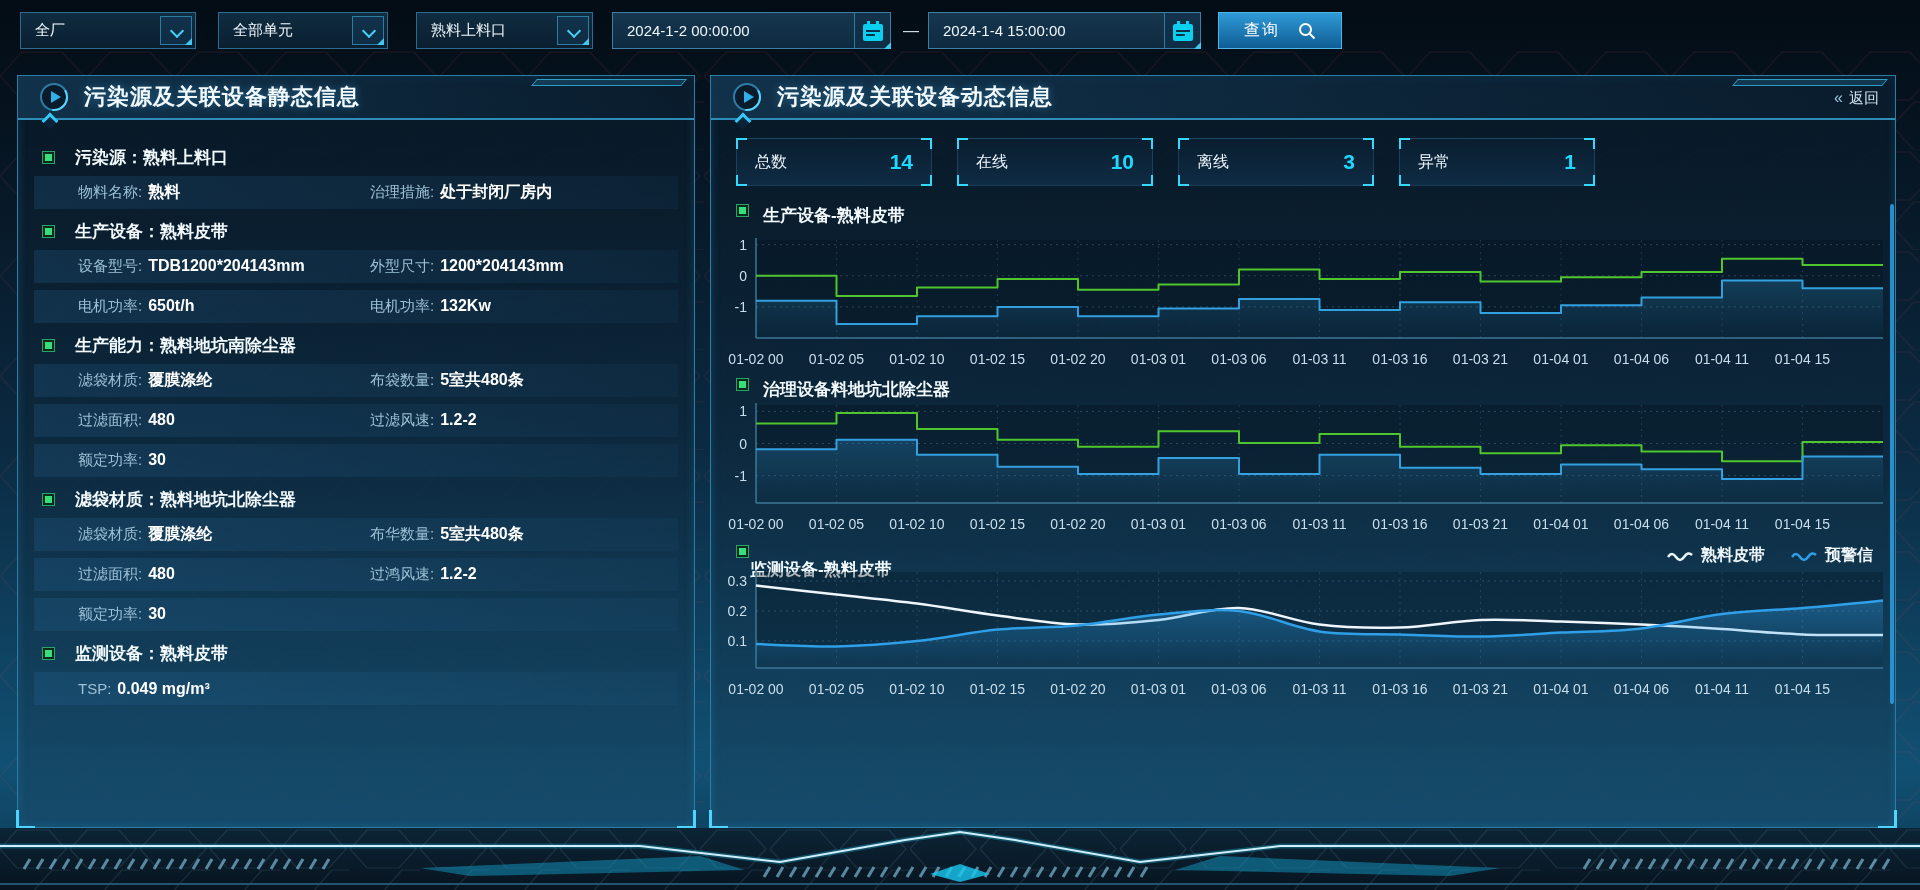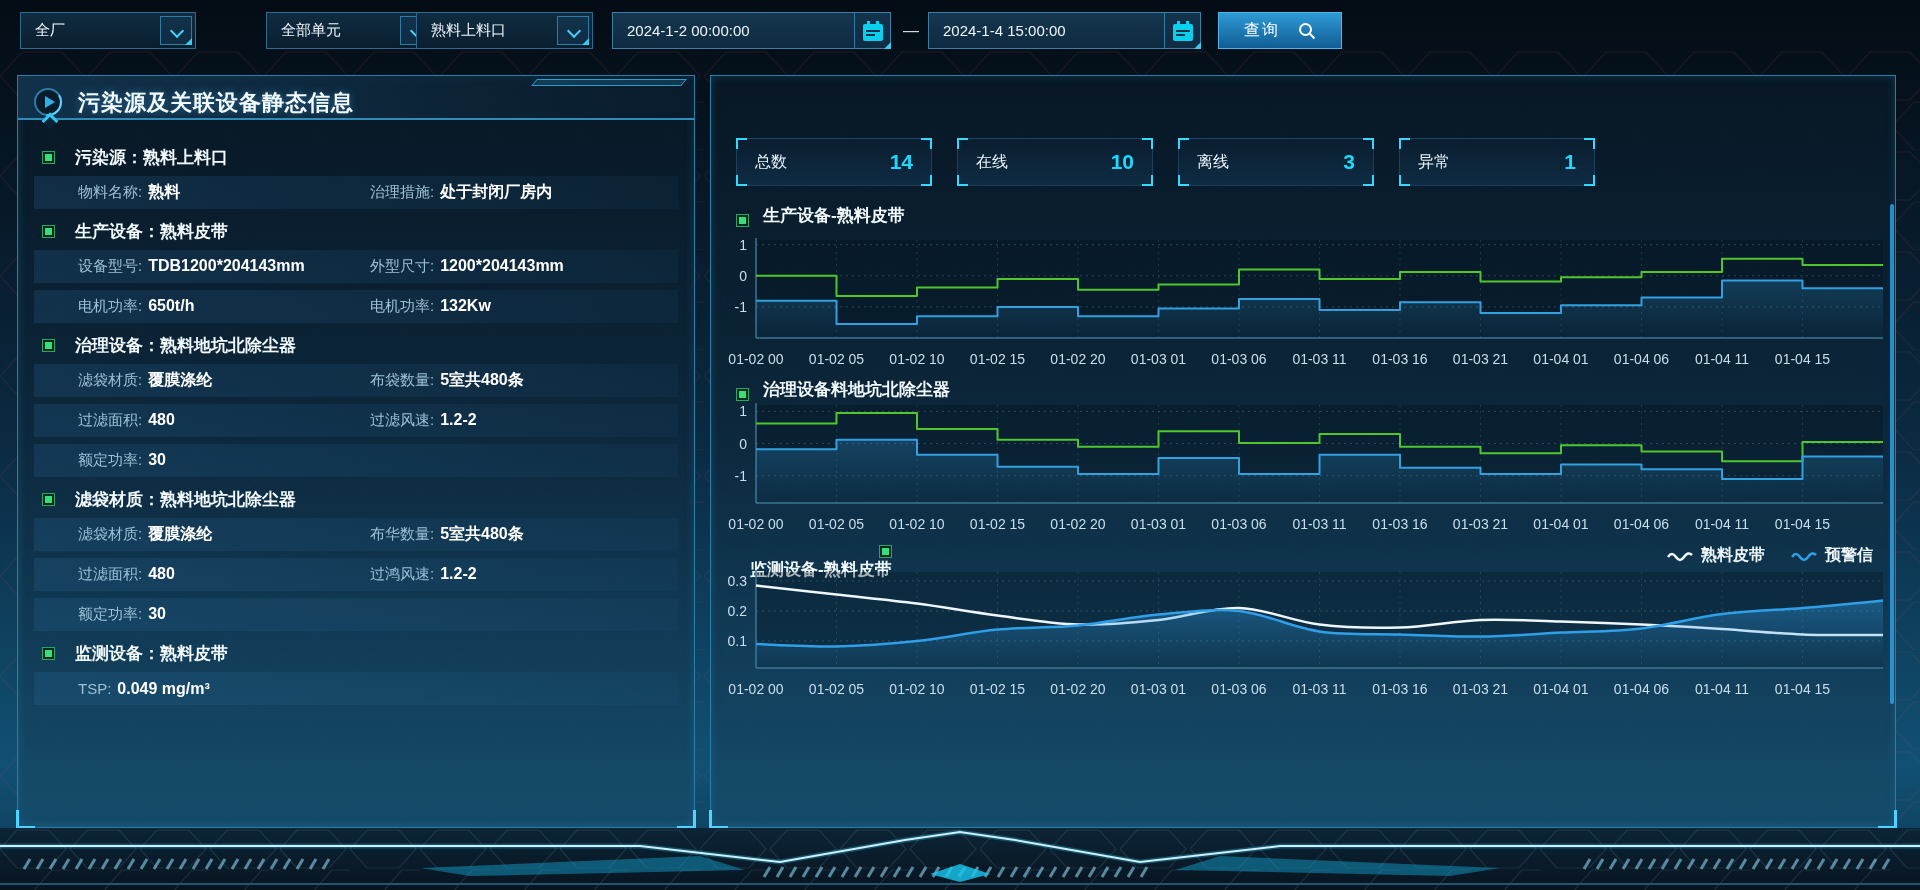--- a/index.html
+++ b/index.html
@@ -20,21 +20,21 @@
     background:linear-gradient(180deg,#102c40,#0a1f30);
     border:1px solid #2c6a8f; color:#eef6fb; font-size:15px;
   }
   .tb-box .txt { padding:0 14px; flex:1; white-space:nowrap; }
   .chev-box { width:32px; height:29px; margin-right:3px; border:1px solid #2d7ca3;
     background:rgba(20,60,90,.45); position:relative; flex:none; }
   .chev-box::before { content:""; position:absolute; left:11px; top:9px; width:8px; height:8px;
     border-right:2px solid #45d3f7; border-bottom:2px solid #45d3f7; transform:rotate(45deg); }
   .chev-box::after { content:""; position:absolute; right:-1px; bottom:-1px; width:0; height:0;
     border-left:7px solid transparent; border-bottom:7px solid #3fc9ef; }
-  .sel1{ left:20px; width:176px; } .sel2{ left:218px; width:170px;margin-left:48px; } .sel3{ left:416px; width:177px; }
+  .sel1{ left:20px; width:176px; } .sel2{ left:218px; width:170px; } .sel3{ left:416px; width:177px; }
   .date1{ left:612px; width:279px; border-color:#3d7ea5; background:linear-gradient(180deg,#16374f,#0e2a40); }
   .date2{ left:928px; width:273px; border-color:#3d7ea5; background:linear-gradient(180deg,#16374f,#0e2a40); }
   .cal-box { width:36px; height:35px; border-left:1px solid #2d7ca3; display:flex; align-items:center;
     justify-content:center; background:rgba(16,48,72,.5); position:relative; flex:none; }
   .cal-box::after { content:""; position:absolute; right:-1px; bottom:-1px; width:0; height:0;
     border-left:7px solid transparent; border-bottom:7px solid #3fc9ef; }
   .range-dash { position:absolute; left:897px; top:12px; width:28px; height:37px; display:flex;
     align-items:center; justify-content:center; color:#cfe3ee; font-size:16px; }
   .btn-query { position:absolute; left:1218px; top:12px; width:124px; height:37px; cursor:pointer;
     display:flex; align-items:center; justify-content:center; gap:18px;
@@ -43,23 +43,23 @@
 
   
   .panel { position:absolute; top:75px; height:753px;
     background:linear-gradient(180deg,rgba(8,24,38,.92) 0%,rgba(12,38,58,.88) 45%,rgba(22,76,108,.82) 100%);
     border:1px solid #2a7fa8; box-shadow:0 0 10px rgba(40,150,200,.25) inset; }
   .panel::before, .panel::after { content:""; position:absolute; bottom:-2px; width:16px; height:16px; }
   .panel::before { left:-2px; border-left:3px solid #4fd4ff; border-bottom:3px solid #4fd4ff; }
   .panel::after  { right:-2px; border-right:3px solid #4fd4ff; border-bottom:3px solid #4fd4ff; }
   .panel-left { left:17px; width:678px; }
   .panel-right { left:710px; width:1186px; }
-  .panel-header { position:relative; height:44px; display:flex; align-items:flex-end;
+  .panel-header { position:relative; height:44px; display:flex; align-items:center;
     background:linear-gradient(90deg,rgba(18,52,78,.9),rgba(10,30,48,.55));
-    border-bottom:2px solid #2f8cb8; }
+    border-bottom:2px solid #2f8cb8;padding-left:6px; }
   .panel-header .notch { position:absolute; top:3px; right:10px; width:150px; height:7px;
     background:rgba(40,120,160,.30); border:1px solid #2e9cc9; transform:skewX(-40deg); }
   .panel-header .chev-up { position:absolute; left:26px; bottom:-9px; width:12px; height:12px;
     border-left:3px solid #35c8f5; border-top:3px solid #35c8f5; transform:rotate(45deg);
     background:rgba(10,36,56,.9); }
   .panel-title { font-size:22px; font-weight:bold; letter-spacing:1px; color:#f2fafe; margin-left:14px;
     text-shadow:0 0 8px rgba(80,190,255,.45); }
   .play-wrap { margin-left:14px; flex:none; display:flex; }
   .back-btn { position:absolute; right:16px; top:0; height:44px; display:flex; align-items:center;
     gap:6px; color:#cfe3ee; font-size:15px; cursor:pointer; }
@@ -86,21 +86,21 @@
     padding:0 18px; background:linear-gradient(180deg,rgba(10,30,48,.92),rgba(17,52,80,.65));
     border:1px solid rgba(60,140,190,.28); }
   .stat-card .s-lbl { font-size:16px; color:#e8f3fa; }
   .stat-card .s-val { margin-left:auto; font-size:21px; font-weight:bold; color:#1fd8ff; }
   .stat-card .cor { position:absolute; width:11px; height:11px; }
   .cor.tl { left:-1px; top:-1px; border-left:2px solid #35d8ff; border-top:2px solid #35d8ff; }
   .cor.tr { right:-1px; top:-1px; border-right:2px solid #35d8ff; border-top:2px solid #35d8ff; }
   .cor.bl { left:-1px; bottom:-1px; border-left:2px solid #35d8ff; border-bottom:2px solid #35d8ff; }
   .cor.br { right:-1px; bottom:-1px; border-right:2px solid #35d8ff; border-bottom:2px solid #35d8ff; }
 
-  .chart-title { position:absolute; left:25px; display:flex; align-items:flex-end; }
+  .chart-title { position:absolute; left:25px; display:flex; align-items:flex-start; }
   .chart-title .c-txt { margin-left:14px; font-size:17px; font-weight:bold; color:#f2fafe; }
   .ct0 { top:128px; } .ct1 { top:302px; } .ct2 { top:469px;flex-direction:column; }
   .chart-mount { position:absolute; left:0; width:1186px; }
   .cm0 { top:152px; height:140px; } .cm1 { top:317px; height:140px; } .cm2 { top:484px; height:138px; }
   svg text { font-family:"Liberation Sans", sans-serif; }
   .legend { position:absolute; right:22px; top:469px; display:flex; gap:26px; align-items:center; }
   .legend-item { display:flex; align-items:center; gap:8px; }
   .legend-item .l-txt { font-size:16px; font-weight:bold; color:#eef6fa; }
   .scroll-thumb { position:absolute; right:1px; top:128px; width:4px; height:500px;
     background:#2f9fe0; border-radius:2px; opacity:.85; }
@@ -227,21 +227,21 @@
           </span>
           <span class="fld c2">
             <span class="lbl">电机功率:</span>
             <span class="val">132Kw</span>
           </span>
         </div>
         <div class="row-section">
           <span class="bullet">
             <i></i>
           </span>
-          <span class="s-txt">治理设备：熟料地坑北除尘器</span>
+          <span class="s-txt">生产能力：熟料地坑南除尘器</span>
         </div>
         <div class="row-fields">
           <span class="fld c1">
             <span class="lbl">滤袋材质:</span>
             <span class="val">覆膜涤纶</span>
           </span>
           <span class="fld c2">
             <span class="lbl">布袋数量:</span>
             <span class="val">5室共480条</span>
           </span>
@@ -303,20 +303,36 @@
         <div class="row-fields">
           <span class="fld c1">
             <span class="lbl">TSP:</span>
             <span class="val">0.049 mg/m³</span>
           </span>
         </div>
       </div>
   </div>
 
   <div class="panel panel-right">
+    <div class="panel-header">
+      <span class="play-wrap">
+        <svg width="32" height="32" viewBox="0 0 32 32">
+          <circle cx="16" cy="16" r="13" fill="#081c2c" stroke="#2e7ca6" stroke-width="2"></circle>
+          <circle cx="16" cy="16" r="13" fill="none" stroke="#59d7ff" stroke-width="2" stroke-dasharray="30 52" stroke-dashoffset="8"></circle>
+          <path d="M13 10 L23 16 L13 22 Z" fill="#2fb0e8"></path>
+        </svg>
+      </span>
+      <span class="panel-title">污染源及关联设备动态信息</span>
+      <span class="notch"></span>
+      <span class="chev-up"></span>
+      <span class="back-btn">
+        <span class="dbl">«</span>
+        <span>返回</span>
+      </span>
+    </div>
 
     <div class="stats">
         <div class="stat-card">
           <i class="cor tl"></i>
           <i class="cor tr"></i>
           <i class="cor bl"></i>
           <i class="cor br"></i>
           <span class="s-lbl">总数</span>
           <span class="s-val">14</span>
         </div>

